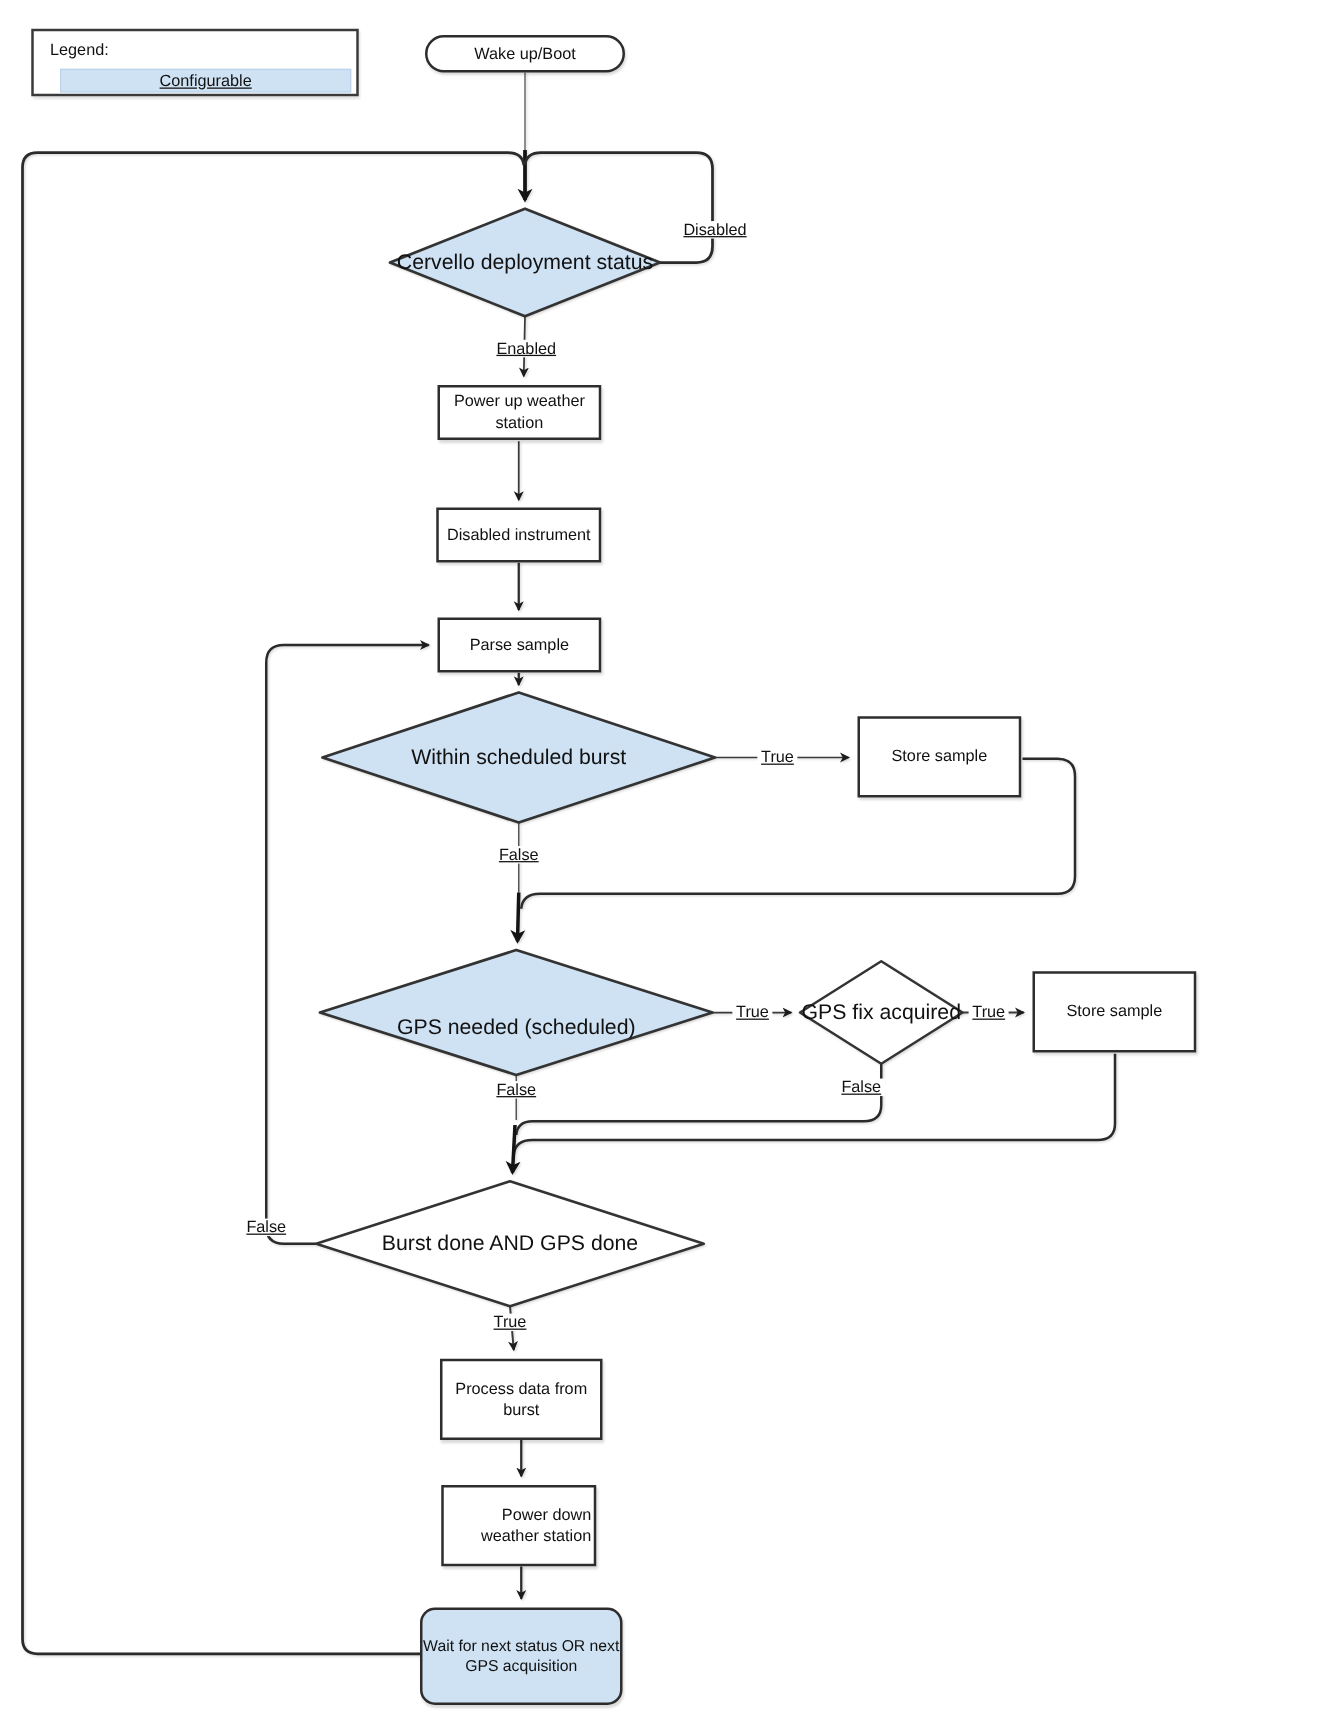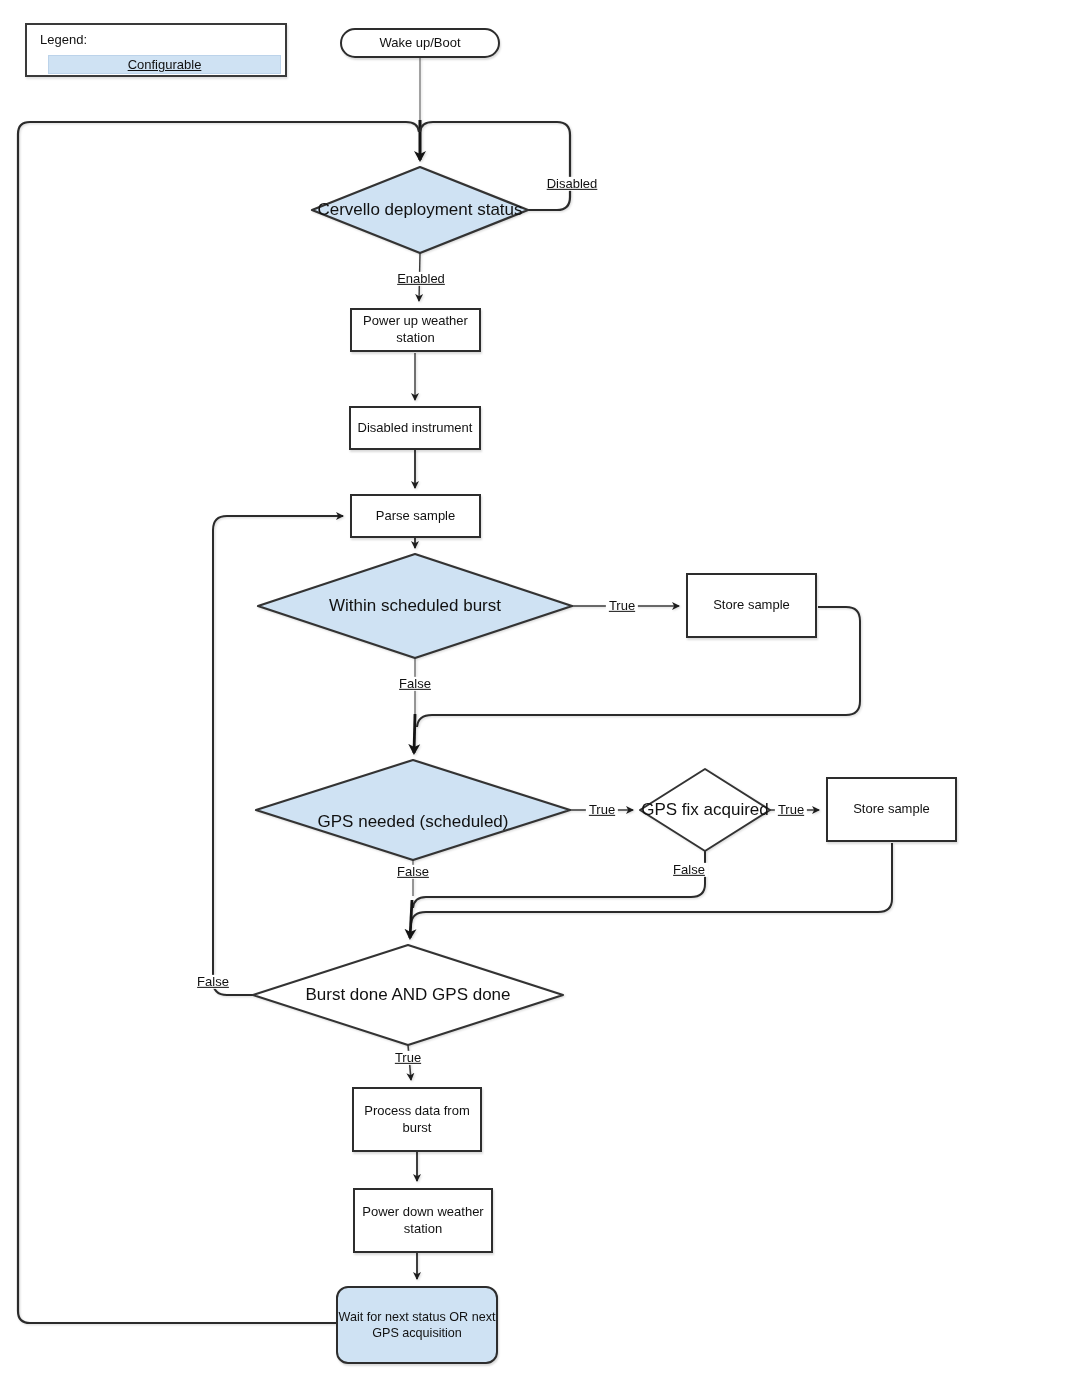--- a/index.html
+++ b/index.html
@@ -130,21 +130,21 @@
   </div>
 
   <div class="node" style="left:826px;top:777px;width:131px;height:65px;">
     <span>Store sample</span>
   </div>
 
   <div class="node" style="left:352px;top:1087px;width:130px;height:65px;">
     <span>Process data from burst</span>
   </div>
 
-  <div class="node" style="left:353px;top:1188px;width:140px;height:65px;">
+  <div class="node" style="left:353px;top:1188px;width:124px;height:65px;text-align:right;">
     <span>Power down weather station</span>
   </div>
 
   <div class="node blue" style="left:336px;top:1286px;width:162px;height:78px;">
     <span>Wait for next status OR next GPS acquisition</span>
   </div>
 
   <div class="dlabel" style="left:420px;top:210px;">Cervello deployment status</div>
   <div class="dlabel" style="left:415px;top:606px;">Within scheduled burst</div>
   <div class="dlabel" style="left:413px;top:810px;margin-top:12px;">GPS needed (scheduled)</div>

